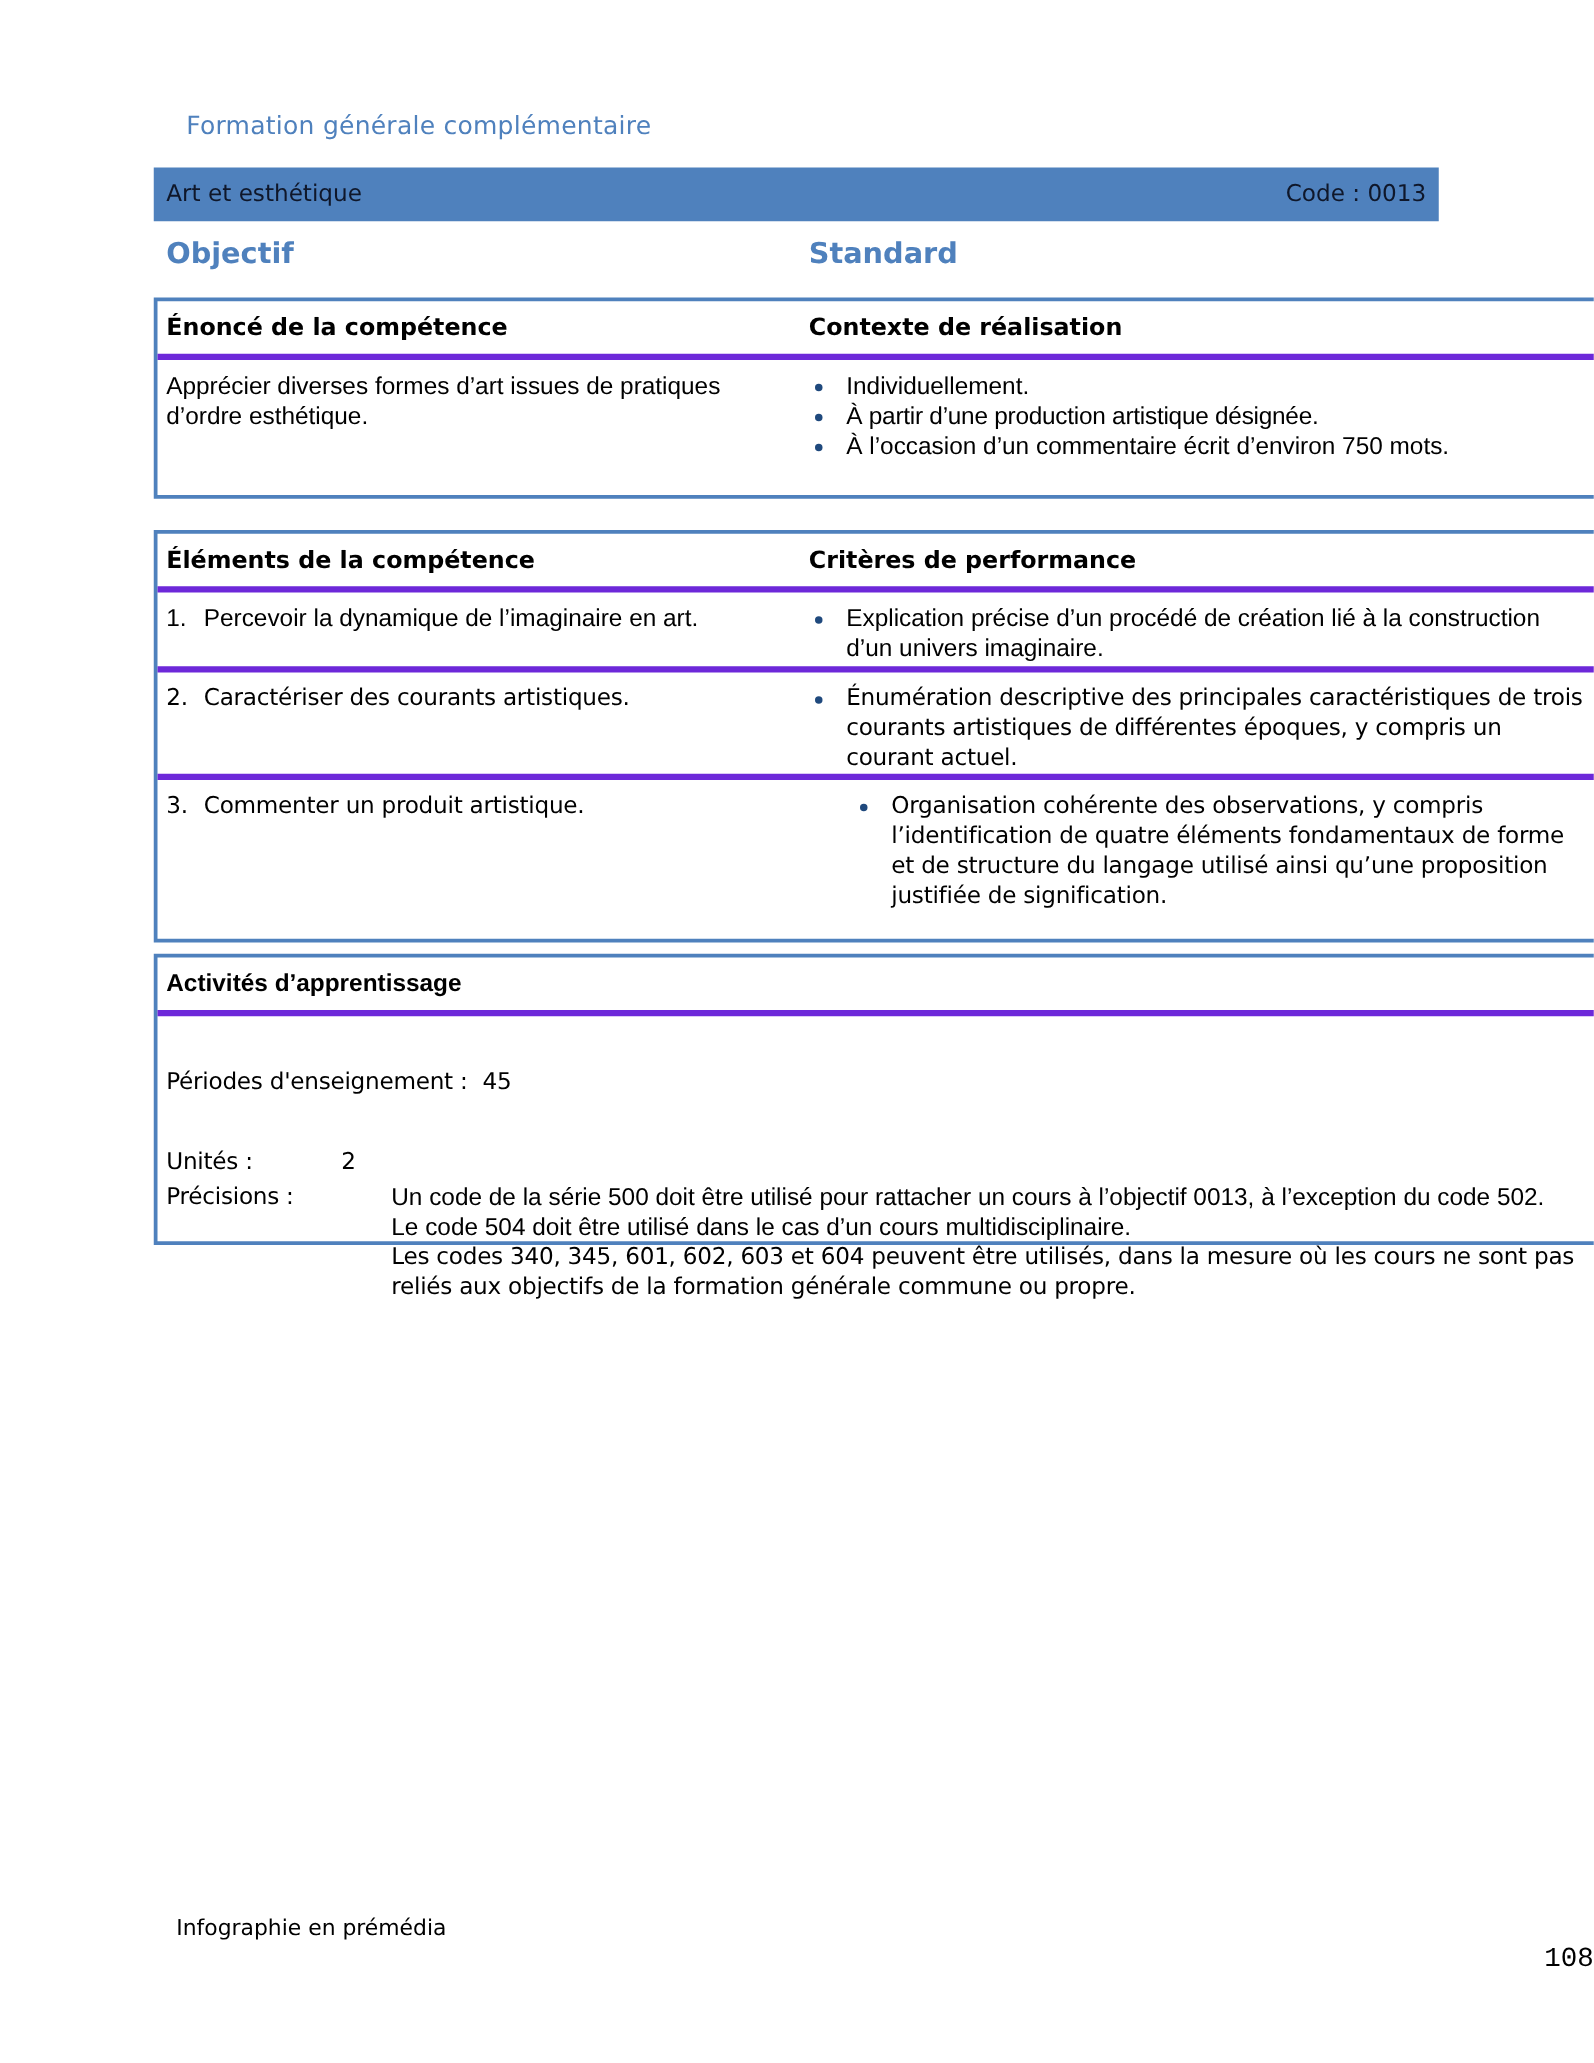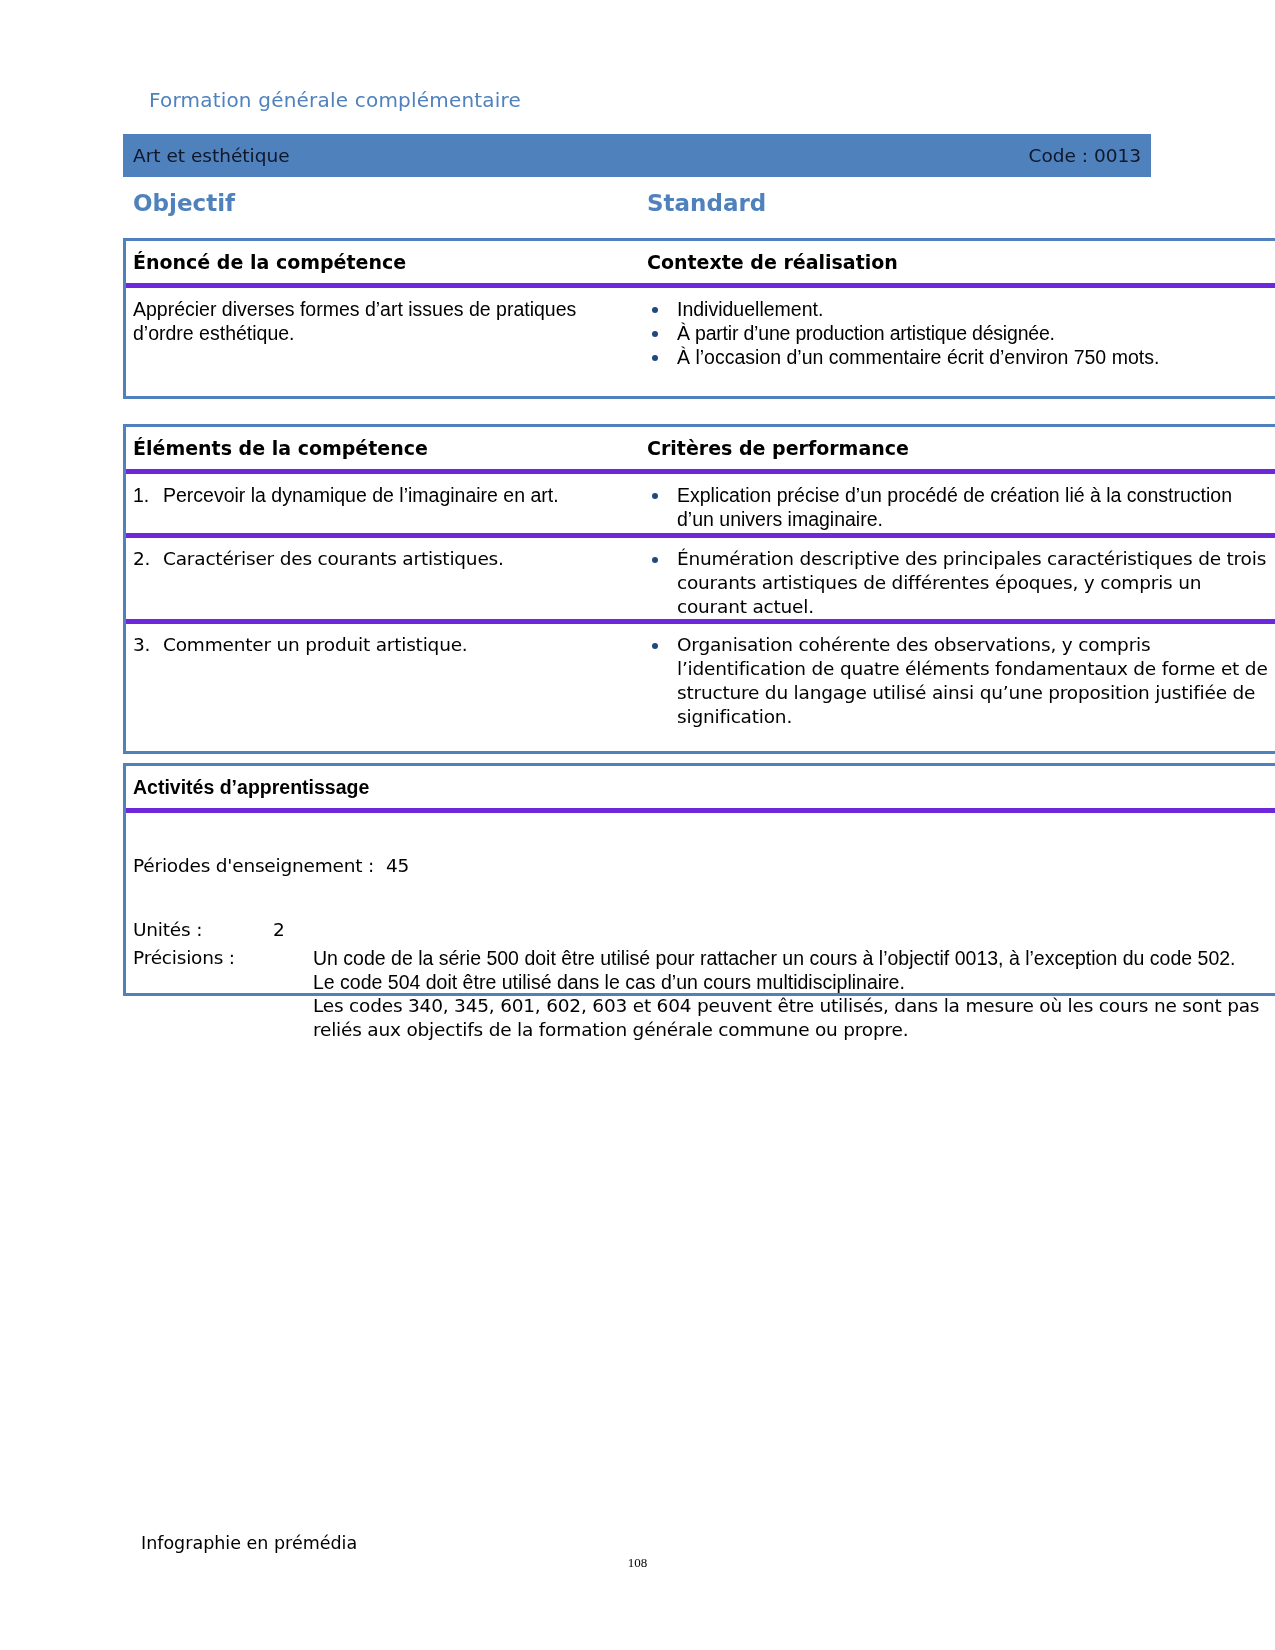--- a/index.html
+++ b/index.html
@@ -53,22 +53,22 @@
 
     .act-row { display: flex; margin-top: 36px; }
     .act-label { width: 140px; }
     .act-val { flex: 1; padding-right: 14px; }
 
     .footer-left {
       position: absolute; left: 141px; top: 1533px;
       font-family: "DejaVu Sans", sans-serif; font-size: 17.5px;
     }
     .page-number {
-      position: absolute; left: 0; width: 1275px; top: 1555px; text-align: center;
-      font-family: Liberation Serif, serif; font-size: 13px;
+      position: absolute; left: 0; width: 1275px; top: 1555px; text-align: right;
+      font-family: Liberation Mono, monospace; font-size: 22px;
     }
   </style>
 </head>
 <body>
 
 <div class="page-section-title">Formation générale complémentaire</div>
 
 <div class="course-bar">
   <span>Art et esthétique</span>
   <span>Code : 0013</span>
@@ -112,21 +112,21 @@
   <div class="row" style="height:86px; padding-top:9px;">
     <div class="cell-l dv-text">
       <span class="num">2.</span><span>Caractériser des courants artistiques.</span>
     </div>
     <div class="cell-r dv-text">
       <ul class="bul">
           <li><span class="dot"></span><span>Énumération descriptive des principales caractéristiques de trois courants artistiques de différentes époques, y compris un courant actuel.</span></li>
         </ul>
     </div>
   </div>
-  <div class="row" style="padding-top:9px;">
+  <div class="row" style="padding-top:9px;gap:36px;">
     <div class="cell-l dv-text">
       <span class="num">3.</span><span>Commenter un produit artistique.</span>
     </div>
     <div class="cell-r dv-text">
       <ul class="bul">
           <li><span class="dot"></span><span>Organisation cohérente des observations, y compris l’identification de quatre éléments fondamentaux de forme et de structure du langage utilisé ainsi qu’une proposition justifiée de signification.</span></li>
         </ul>
     </div>
   </div>
 </div>

